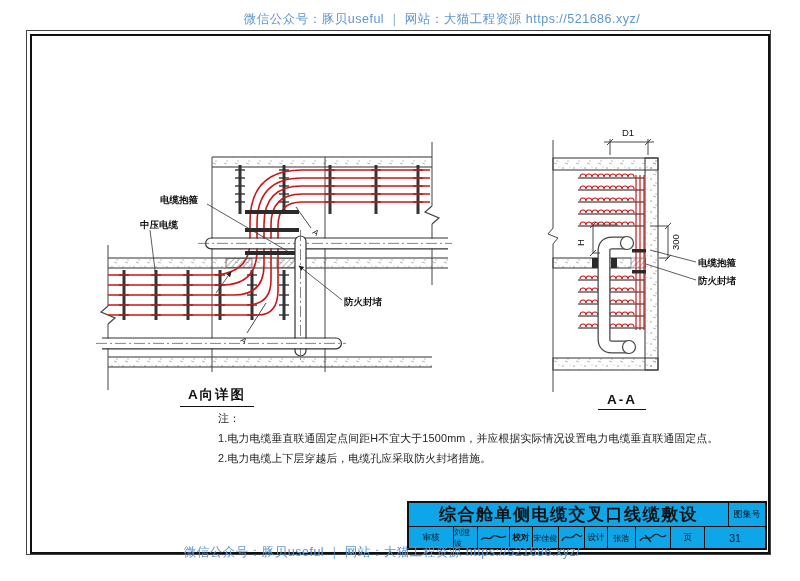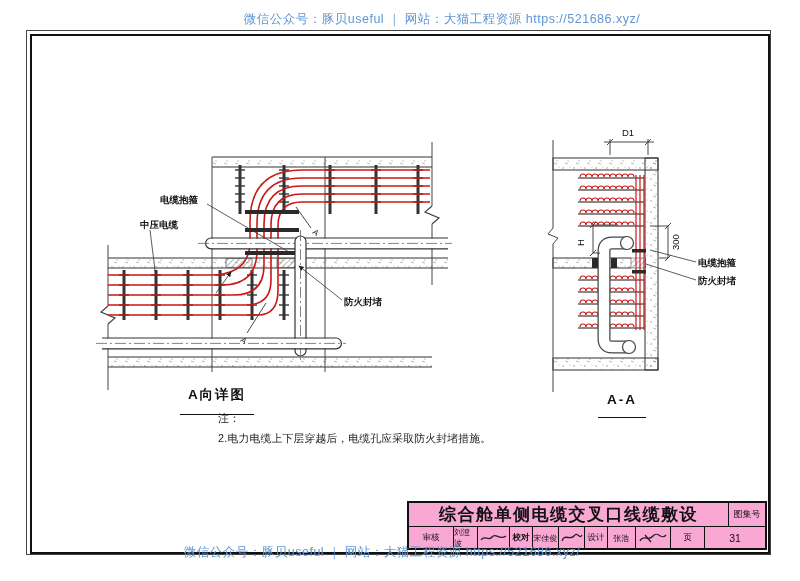--- a/index.html
+++ b/index.html
@@ -9,28 +9,28 @@
   
   .promo{width:800px;text-align:center;color:#5e96d2;font-size:12.5px;
          letter-spacing:.5px;white-space:nowrap;padding-left:42px;}
   .promo-top{top:11px;left:0;z-index:4;}
   .promo-bottom{top:544px;left:-60px;z-index:4;}
   
   .frame-outer{left:26px;top:30px;width:743px;height:523px;border:1px solid #444;z-index:1;}
   .frame-inner{left:30px;top:34px;width:736px;height:516px;border:2px solid #111;z-index:1;}
   
   .caption{border-bottom:1.6px solid #111;text-align:center;color:#111;
-           font-weight:bold;font-size:13.5px;letter-spacing:2px;z-index:3;padding-bottom:10px;}
+           font-weight:bold;font-size:13.5px;letter-spacing:2px;z-index:3;padding-bottom:2px;}
   
   .notes{left:218px;top:411px;width:500px;color:#222;font-size:10.8px;z-index:3;}
   .notes .nh{font-size:11px;margin-bottom:4px;}
   .notes .ni{margin-top:6px;letter-spacing:.2px;white-space:nowrap;}
   
   .tblock{left:407px;top:501px;width:360px;height:49px;border:2px solid #111;
-          background:#f9a8d4;z-index:3;box-sizing:border-box;display:flex;flex-direction:column;}
+          background:#0ea5e9;z-index:3;box-sizing:border-box;display:flex;flex-direction:column;}
   .tb-row{display:flex;box-sizing:border-box;}
   .tb-row1{height:31px;border-bottom:1px solid #111;}
   .tb-row2{flex:1;}
   .tb-cell{box-sizing:border-box;border-right:1px solid #111;display:flex;
            align-items:center;justify-content:center;color:#111;overflow:hidden;}
   .tb-cell:last-child{border-right:none;}
   .tb-title{flex:1;font-size:17px;font-weight:bold;letter-spacing:1.5px;}
   .tb-lab{font-size:8.5px;}
   .tb-val{font-size:8px;}
   svg text{font-family:"Liberation Sans",sans-serif;}
@@ -230,20 +230,21 @@
     <line x1="696" y1="262" x2="650" y2="250" stroke="#333" stroke-width="0.8"></line>
     <text x="698" y="284" font-size="9.5" font-weight="bold" fill="#111">防火封堵</text>
     <line x1="696" y1="280" x2="646" y2="264" stroke="#333" stroke-width="0.8"></line>
   </g>
 </svg>
 
 <div class="abs caption" style="left:598px;top:392px;width:48px;">A-A</div>
 
 <div class="abs notes">
   <div class="nh">注：</div>
+  <div class="ni">1.电力电缆垂直联通固定点间距H不宜大于1500mm，并应根据实际情况设置电力电缆垂直联通固定点。</div>
   <div class="ni">2.电力电缆上下层穿越后，电缆孔应采取防火封堵措施。</div>
 </div>
 
 <div class="abs tblock">
   <div class="tb-row tb-row1">
     <div class="tb-cell tb-title">综合舱单侧电缆交叉口线缆敷设</div>
     <div class="tb-cell" style="width:36px;font-size:9px;">图集号</div>
   </div>
   <div class="tb-row tb-row2">
     <div class="tb-cell tb-lab" style="width:48px;">审核</div>

